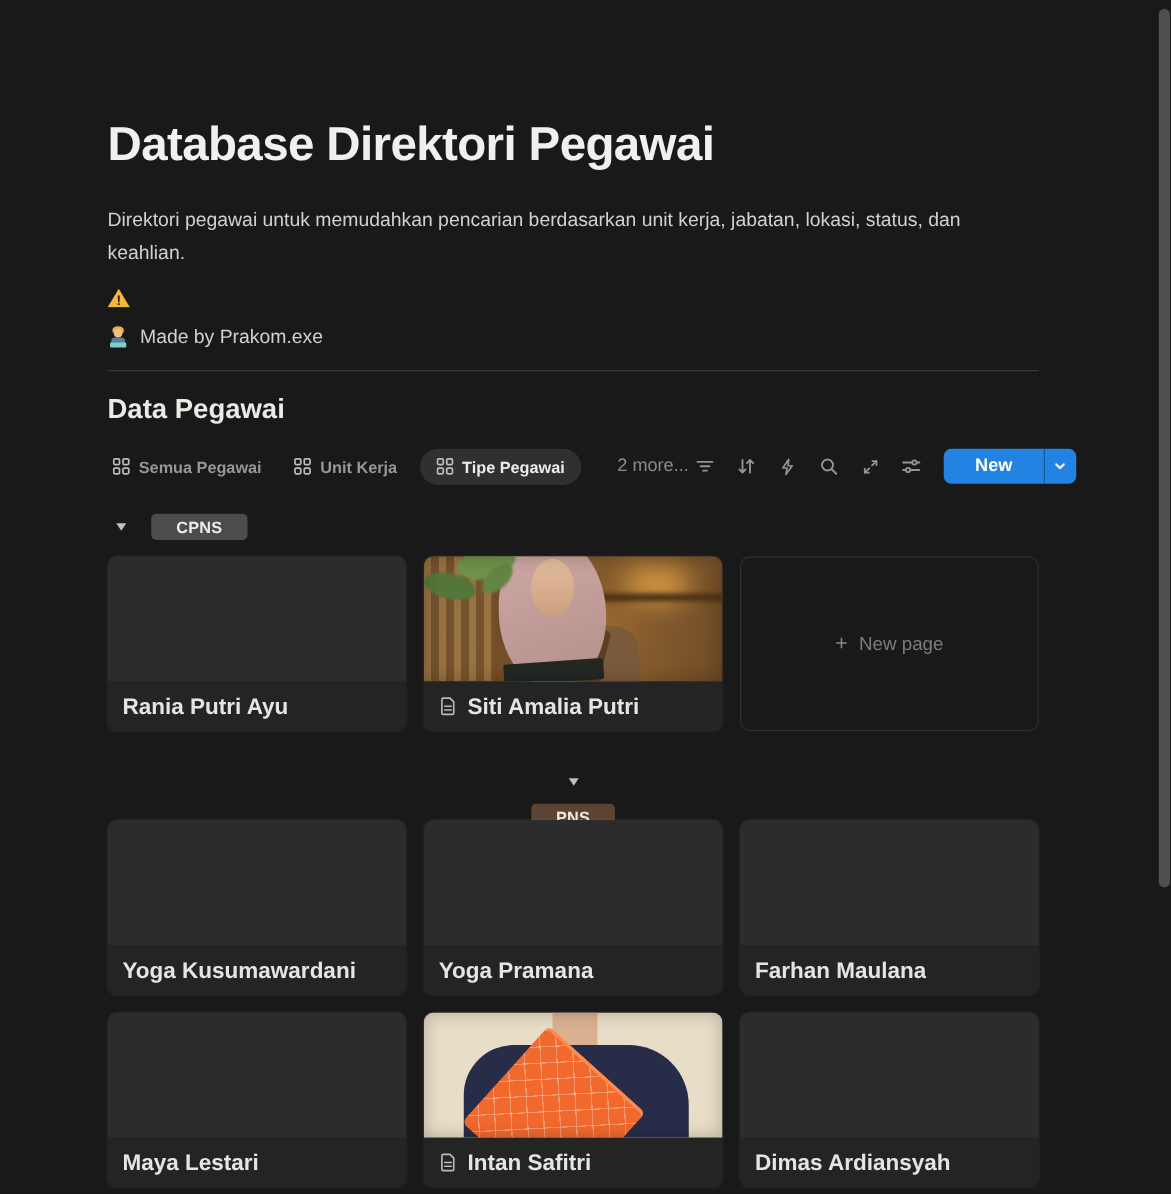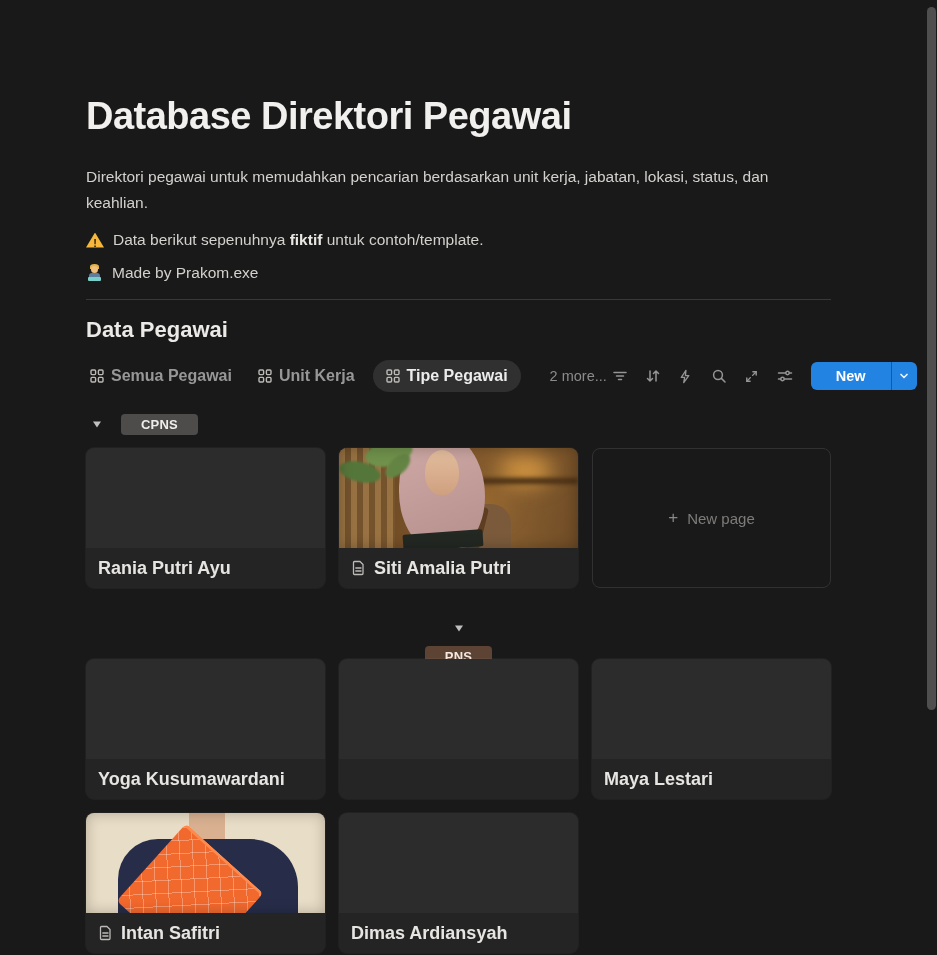--- a/index.html
+++ b/index.html
@@ -29,21 +29,21 @@
   .tech-head { position:absolute; left:5px; top:1px; width:7px; height:7px; border-radius:50%; background:#f0c07e; }
   .tech-body { position:absolute; left:3px; top:8px; width:11px; height:5px; border-radius:3px 3px 0 0; background:#5d7f9d; }
   .tech-laptop { position:absolute; left:2px; top:12px; width:13px; height:4px; border-radius:1px; background:#79cfc9; }
 
   .divider { margin-top:17px; border-top:1px solid #383838; width:100%; }
 
   
   .db-heading { margin-top:16px; font-size:22px; line-height:28px; font-weight:700; color:#eceae7; }
 
   .view-bar { margin-top:15px; height:34px; display:flex; align-items:center; }
-  .tab { display:flex; align-items:center; gap:7px; font-size:16px; font-weight:600; color:#979797; padding:6px 4px; cursor:pointer; white-space:nowrap; }
+  .tab { display:flex; align-items:center; gap:7px; font-size:13px; font-weight:600; color:#979797; padding:6px 4px; cursor:pointer; white-space:nowrap; }
   .tab + .tab { margin-left:18px; }
   .tab.active { background:#303030; border-radius:17px; padding:7px 13px; color:#ececec; margin-left:14px; }
   .tab svg { flex:0 0 auto; }
   .more-tabs { margin-left:29px; font-size:14.5px; color:#8b8b8b; cursor:pointer; white-space:nowrap; }
 
   .toolbar { margin-left:auto; display:flex; align-items:center; gap:7px; }
   .tool-btn { width:26px; height:26px; display:flex; align-items:center; justify-content:center; color:#959595; border-radius:4px; cursor:pointer; }
   .new-btn { margin-left:6px; display:flex; align-items:stretch; height:28px; background:#2383e2; border-radius:6px; overflow:hidden; cursor:pointer; }
   .new-btn-main { display:flex; align-items:center; padding:0 25px; color:#ffffff; font-size:14.5px; font-weight:700; }
   .new-btn-sep { width:1px; background:rgba(8,40,70,0.45); }
@@ -103,21 +103,20 @@
 <body>
 
 <div class="content">
 
   <h1 class="page-title">Database Direktori Pegawai</h1>
 
   <p class="page-desc">Direktori pegawai untuk memudahkan pencarian berdasarkan unit kerja, jabatan, lokasi, status, dan keahlian.</p>
 
   <div class="note-row">
     <span class="warn-icon"></span>
-    <span><span>Data berikut sepenuhnya </span><b>fiktif</b><span> untuk contoh/template.</span></span>
   </div>
 
   <div class="note-row">
     <span class="tech-icon">
       <span class="tech-hair"></span>
         <span class="tech-head"></span>
         <span class="tech-body"></span>
         <span class="tech-laptop"></span>
     </span>
     <span>Made by Prakom.exe</span>
@@ -275,20 +274,29 @@
 
   <div class="gallery">
     <div class="card">
       <div class="card-cover"></div>
       <div class="card-footer">
         <span class="card-name">Yoga Kusumawardani</span>
       </div>
     </div>
     <div class="card">
       <div class="card-cover"></div>
+      <div class="card-footer">
+        <span class="card-name">Yoga Pramana</span>
+      </div>
+    </div>
+    <div class="card">
+      <div class="card-cover"></div>
+      <div class="card-footer">
+        <span class="card-name">Farhan Maulana</span>
+      </div>
     </div>
     <div class="card">
       <div class="card-cover"></div>
       <div class="card-footer">
         <span class="card-name">Maya Lestari</span>
       </div>
     </div>
     <div class="card">
       <div class="card-cover cover-intan cover-vignette">
         <span class="intan-neck"></span>

